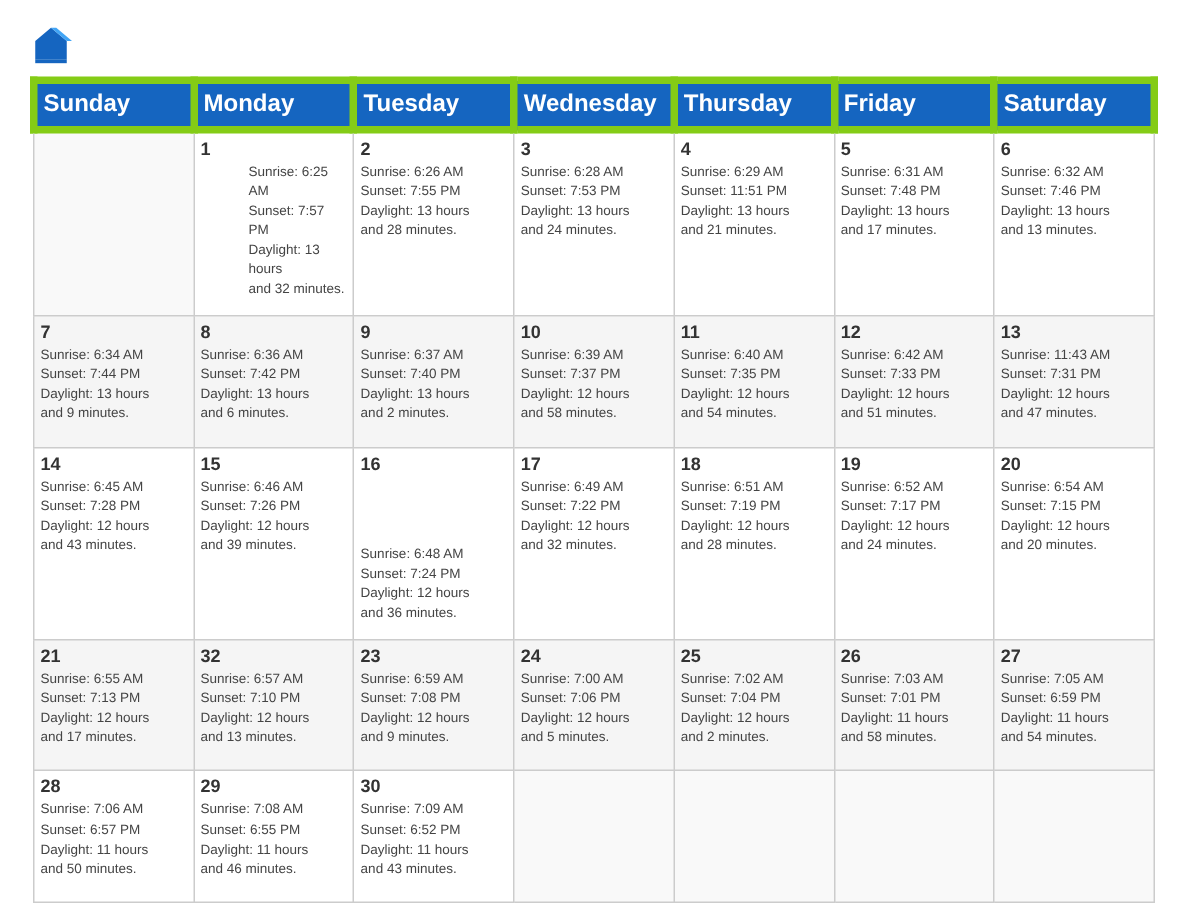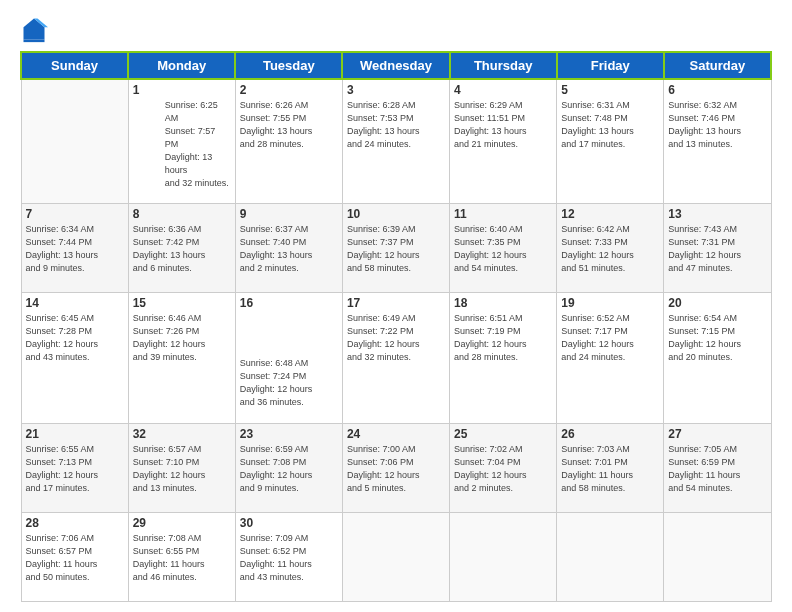--- a/index.html
+++ b/index.html
@@ -55,25 +55,25 @@
     .calendar {
       flex: 1;
       border: 1px solid #ccc;
       border-collapse: collapse;
       width: 100%;
       table-layout: fixed;
     }
     .calendar th {
       background: #1565c0;
       color: #fff;
-      font-size: 13px;
+      font-size: 16px;
       font-weight: bold;
       padding: 5px 4px;
-      text-align: center;
-      border: 2px solid #84cc16;
+      text-align: left;
+      border: 5px solid #84cc16;
     }
     .calendar td {
       vertical-align: top;
       border: 1px solid #ccc;
       padding: 3px 4px;
       font-size: 9.5px;
       color: #333;
       height: 82px;
     }
     .calendar td.empty {
@@ -213,21 +213,21 @@
           </td>
           <td>
             <span class="day-num">12</span>
             <div class="day-info" style="white-space: pre-line;">Sunrise: 6:42 AM
 Sunset: 7:33 PM
 Daylight: 12 hours
 and 51 minutes.</div>
           </td>
           <td>
             <span class="day-num">13</span>
-            <div class="day-info" style="white-space: pre-line;">Sunrise: 7:43 AM
+            <div class="day-info" style="white-space: pre-line;">Sunrise: 11:43 AM
 Sunset: 7:31 PM
 Daylight: 12 hours
 and 47 minutes.</div>
           </td>
         </tr>
         <tr>
           <td>
             <span class="day-num">14</span>
             <div class="day-info" style="white-space: pre-line;">Sunrise: 6:45 AM
 Sunset: 7:28 PM

